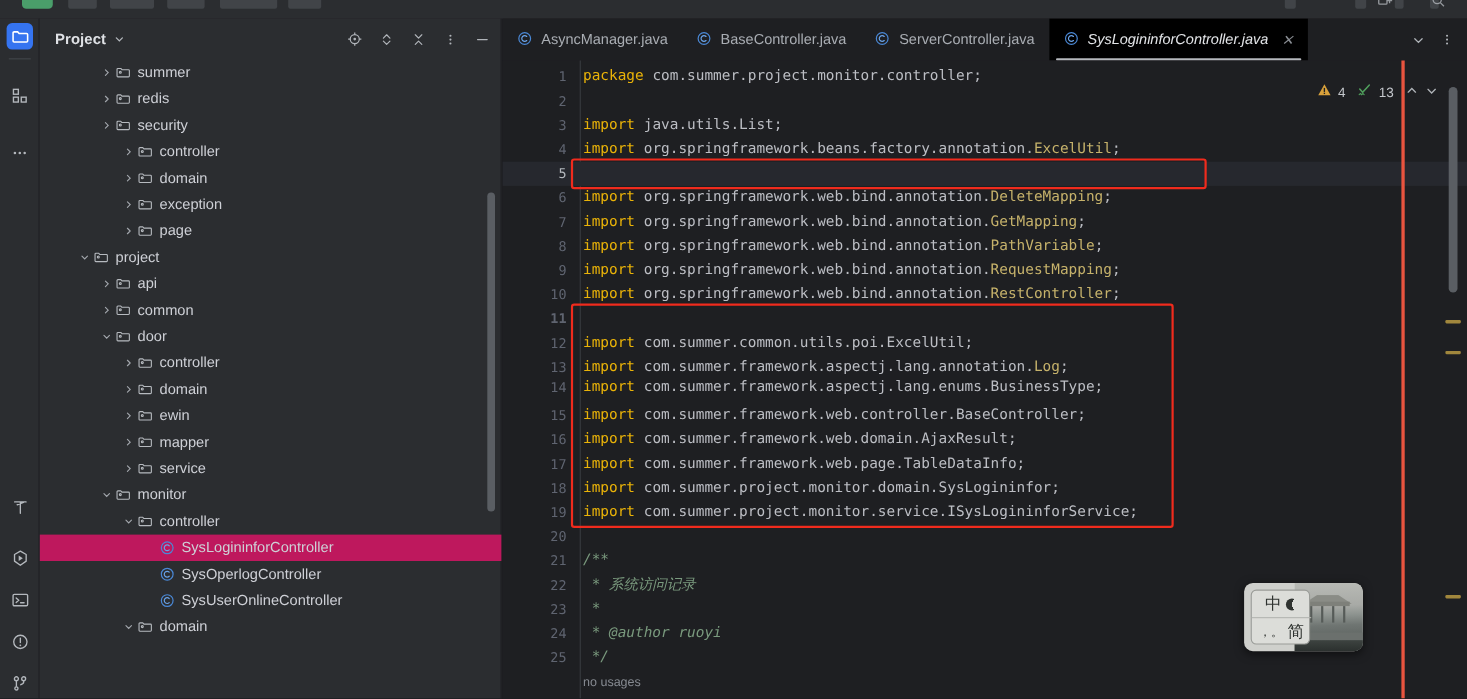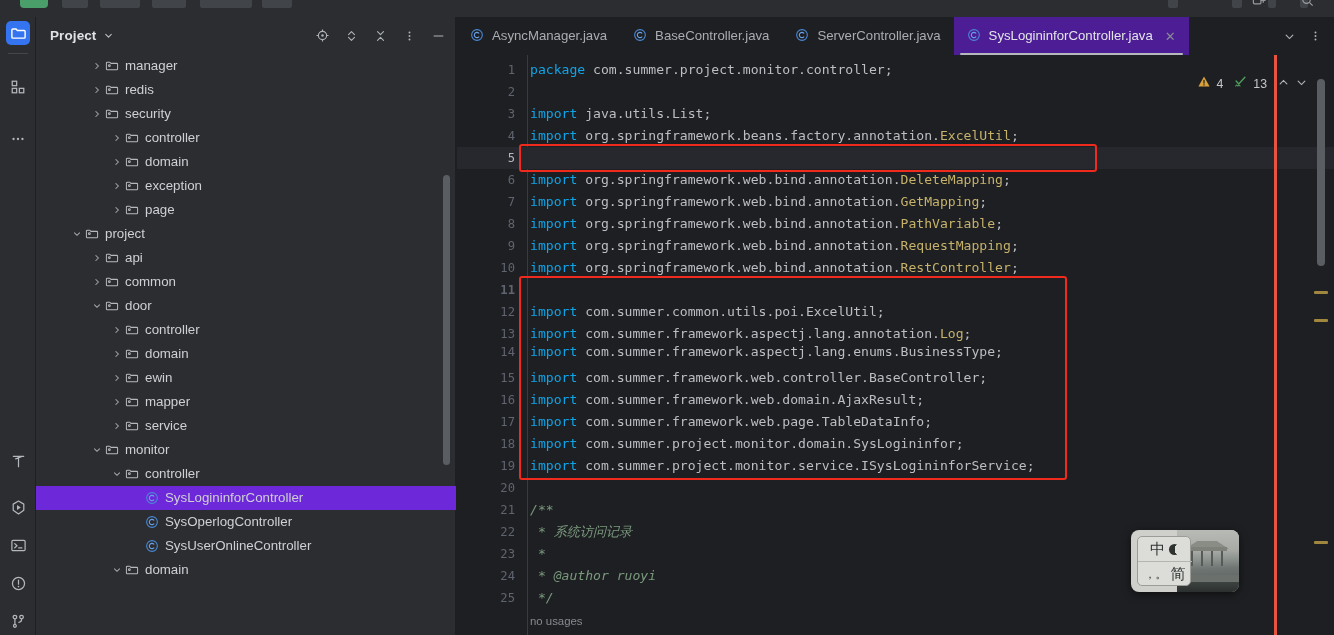--- a/index.html
+++ b/index.html
@@ -33,42 +33,42 @@
   .panel-title { font-size:13.5px; color:#dfe1e5; font-weight:600; letter-spacing:.1px; }
   .panel-title-chevron { margin-left:7px; color:#b4b8bd; display:inline-flex; }
   .panel-header-actions { margin-left:auto; display:flex; align-items:center; gap:9px; }
   .ph-btn { width:20px; height:20px; display:flex; align-items:center; justify-content:center;
       color:#b0b4b9; border-radius:4px; }
 
   .tree { position:absolute; left:0; top:37px; width:420px; height:581px; overflow:hidden;
       font-size:13.3px; }
   .row { position:relative; height:24px; display:flex; align-items:center; white-space:nowrap;
       color:#ced0d6; }
-  .row.sel { background:#6d28d9; }
+  .row.sel { background:#be185d; }
   .row .arrow { width:13px; height:13px; display:inline-flex; align-items:center;
       justify-content:center; color:#a3a7ad; flex:0 0 auto; }
   .row .arrow.blank { visibility:hidden; }
   .row .ico { width:17px; display:inline-flex; align-items:center; justify-content:center;
       margin-right:5px; flex:0 0 auto; }
   .row .lbl { line-height:24px; }
 
   
   .panel-scroll { position:absolute; right:5px; top:158px; width:7px; height:290px;
       background:#5a5e63; border-radius:4px; }
 
   
   .editor { position:absolute; left:457px; top:17px; width:877px; height:618px; background:#1e1f22; }
 
   
   .tabbar { position:absolute; left:0; top:0; width:877px; height:38px; background:#1e1f22;
       display:flex; align-items:stretch; }
   .tab { position:relative; display:flex; align-items:center; gap:8px; padding:0 13px;
       font-size:13.2px; color:#a9adb3; }
   .tab .tlbl { line-height:38px; }
-  .tab.active { color:#e3e5e8; background:#4c1d95; }
+  .tab.active { color:#e3e5e8; background:#000000;font-style:italic; }
   .tab.active::after { content:""; position:absolute; left:6px; right:6px; bottom:0; height:2px;
       background:#b5b8bd; border-radius:1px; }
   .tab .closex { margin-left:4px; color:#888c92; font-size:13px; }
   .tabbar-right { margin-left:auto; display:flex; align-items:center; gap:4px; padding-right:8px; }
   .tbr-btn { width:22px; height:22px; display:flex; align-items:center; justify-content:center;
       color:#b0b4b9; }
 
   
   .inspect { position:absolute; right:26px; top:58px; display:flex; align-items:center; gap:5px;
       font-size:12.3px; color:#c4c7cc; z-index:5; }
@@ -78,21 +78,21 @@
   .code { position:absolute; left:0; top:38px; width:877px; height:580px; background:#1e1f22;
       font-family:"DejaVu Sans Mono", monospace; font-size:13.1px; }
   .cline { position:relative; height:22px; }
   .cline.cur { background:#26282e; }
   .gutter { position:absolute; left:0; width:58px; text-align:right; color:#5f6470;
       font-size:12.2px; line-height:22px; }
   .cline.cur .gutter { color:#b4b8bd; }
   .ctext { position:absolute; left:73px; line-height:22px; white-space:pre; color:#bcbec4; }
   .vguide { position:absolute; left:70px; top:0; width:1px; height:580px; background:#393b40; }
 
-  .kw   { color:#0ea5e9; }
+  .kw   { color:#eab308; }
   .cls  { color:#c6b26b; }
   .plain{ color:#bcbec4; }
   .cmt  { color:#7a9a7e; font-style:italic; }
   .usg  { color:#868a91; font-family:"Liberation Sans", sans-serif; font-size:11.4px;
           font-style:normal; }
 
   
   .redbox { position:absolute; border:2px solid #f02b1d; border-radius:3px; pointer-events:none; z-index:4; }
 
   
@@ -259,21 +259,21 @@
             <svg width="10" height="10" viewBox="0 0 12 12" fill="none" stroke="#a3a7ad" stroke-width="1.25" stroke-linecap="round">
               <path d="M4.6 3l3 3-3 3"></path>
             </svg>
           </span>
           <span class="ico">
             <svg width="14" height="14" viewBox="0 0 16 16" fill="none" stroke="#b6babf" stroke-width="1.15" stroke-linejoin="round">
               <path d="M1.6 4.6a.9.9 0 01.9-.9h3l1.2 1.3h6.8a.9.9 0 01.9.9v5.6a.9.9 0 01-.9.9H2.5a.9.9 0 01-.9-.9z"></path>
               <circle cx="5" cy="7.6" r="1"></circle>
             </svg>
           </span>
-          <span class="lbl">manager</span>
+          <span class="lbl">summer</span>
         </div>
         <div class="row">
           <span style="width:54px;flex:0 0 auto"></span>
           <span class="arrow">
             <svg width="10" height="10" viewBox="0 0 12 12" fill="none" stroke="#a3a7ad" stroke-width="1.25" stroke-linecap="round">
               <path d="M4.6 3l3 3-3 3"></path>
             </svg>
           </span>
           <span class="ico">
             <svg width="14" height="14" viewBox="0 0 16 16" fill="none" stroke="#b6babf" stroke-width="1.15" stroke-linejoin="round">

